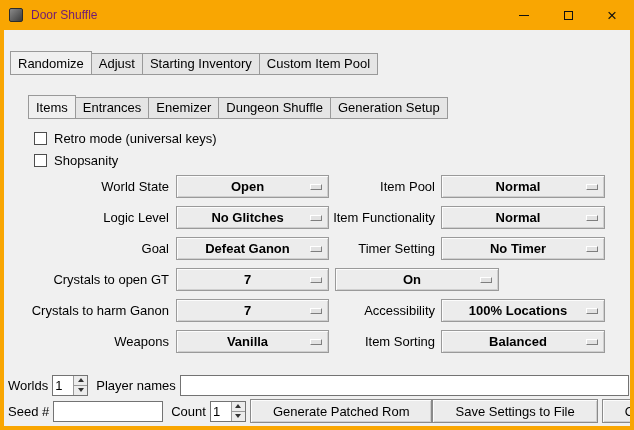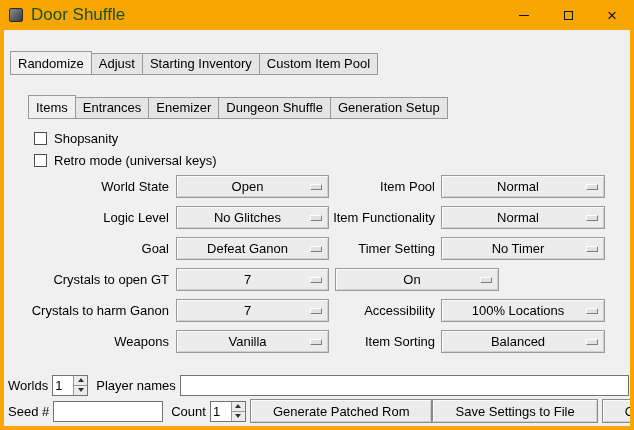--- a/index.html
+++ b/index.html
@@ -9,21 +9,21 @@
     font-family: "Liberation Sans", sans-serif;
     font-size: 13px; color: #000;
     background: #fff;
   }
   .window { position: relative; width: 634px; height: 430px; background: #F9A602; overflow: hidden; }
 
   
   .titlebar { position: absolute; top: 0; left: 0; right: 0; height: 30px; display: flex; align-items: center; padding-left: 9px; }
   .app-icon { width: 14px; height: 14px; margin-right: 8px; border-radius: 2px;
     background: linear-gradient(135deg, #8a8a8a 0%, #3c3c3c 100%); border: 1px solid #2c2c2c; }
-  .title { font-size: 17px; color: #14532d; }
+  .title { font-size: 12px; color: #701a75; }
   .caption-buttons { margin-left: auto; display: flex; height: 100%; }
   .cap-btn { width: 44px; height: 100%; display: flex; align-items: center; justify-content: center; cursor: default; }
   .min-glyph { display: block; width: 10px; height: 1px; background: #111; }
   .max-glyph { display: block; width: 9px; height: 9px; border: 1px solid #111; }
   .close-glyph { font-size: 17px; line-height: 1; color: #111; }
 
   
   .content { position: absolute; top: 30px; left: 4px; right: 4px; bottom: 4px; background: #F0F0F0; overflow: hidden; }
 
   
@@ -36,21 +36,21 @@
   
   .panel { margin-left: 26px; padding-top: 8px; }
   .check-row { height: 22px; display: flex; align-items: center; padding-left: 4px; }
   .checkbox { width: 13px; height: 13px; background: #fff; border: 1px solid #4d4d4d; margin-right: 7px; flex: none; }
   .field-row { height: 31px; display: flex; align-items: center; }
   .flabel { white-space: nowrap; }
   .flabel.left { width: 139px; text-align: right; flex: none; }
   .flabel.right { width: 104px; margin-left: 2px; text-align: right; flex: none; }
   .dropdown { position: relative; height: 23px; background: #ececec; border: 1px solid #9a9a9a;
     display: flex; align-items: center; justify-content: center; cursor: default;
-    box-shadow: inset 1px 1px 0 rgba(255,255,255,0.85), inset -1px -1px 0 rgba(0,0,0,0.12); }
+    box-shadow: inset 1px 1px 0 rgba(255,255,255,0.85), inset -1px -1px 0 rgba(0,0,0,0.12); font-weight: bold; }
   .dropdown.left { width: 153px; margin-left: 7px; flex: none; }
   .dropdown.right { width: 164px; margin-left: 6px; flex: none; }
   .dval { white-space: nowrap; padding-right: 10px; }
   .indicator { position: absolute; right: 6px; top: 50%; transform: translateY(-50%);
     width: 12px; height: 6px; background: #e2e2e2;
     border-top: 1px solid #fff; border-left: 1px solid #fff;
     border-right: 1px solid #7e7e7e; border-bottom: 1px solid #7e7e7e; }
 
   
   .bottom-row { position: absolute; left: 4px; right: 1px; display: flex; align-items: center; }
@@ -107,25 +107,25 @@
       <div class="tab">Entrances</div>
       <div class="tab">Enemizer</div>
       <div class="tab">Dungeon Shuffle</div>
       <div class="tab">Generation Setup</div>
     </div>
 
     <div class="panel">
 
       <div class="check-row">
         <span class="checkbox"></span>
-        <span class="check-label">Shopsanity</span>
+        <span class="check-label">Retro mode (universal keys)</span>
       </div>
       <div class="check-row">
         <span class="checkbox"></span>
-        <span class="check-label">Retro mode (universal keys)</span>
+        <span class="check-label">Shopsanity</span>
       </div>
 
       <div class="field-row">
         <span class="flabel left">World State</span>
         <div class="dropdown left">
           <span class="dval">Open</span>
           <span class="indicator"></span>
         </div>
         <span class="flabel right">Item Pool</span>
         <div class="dropdown right">

